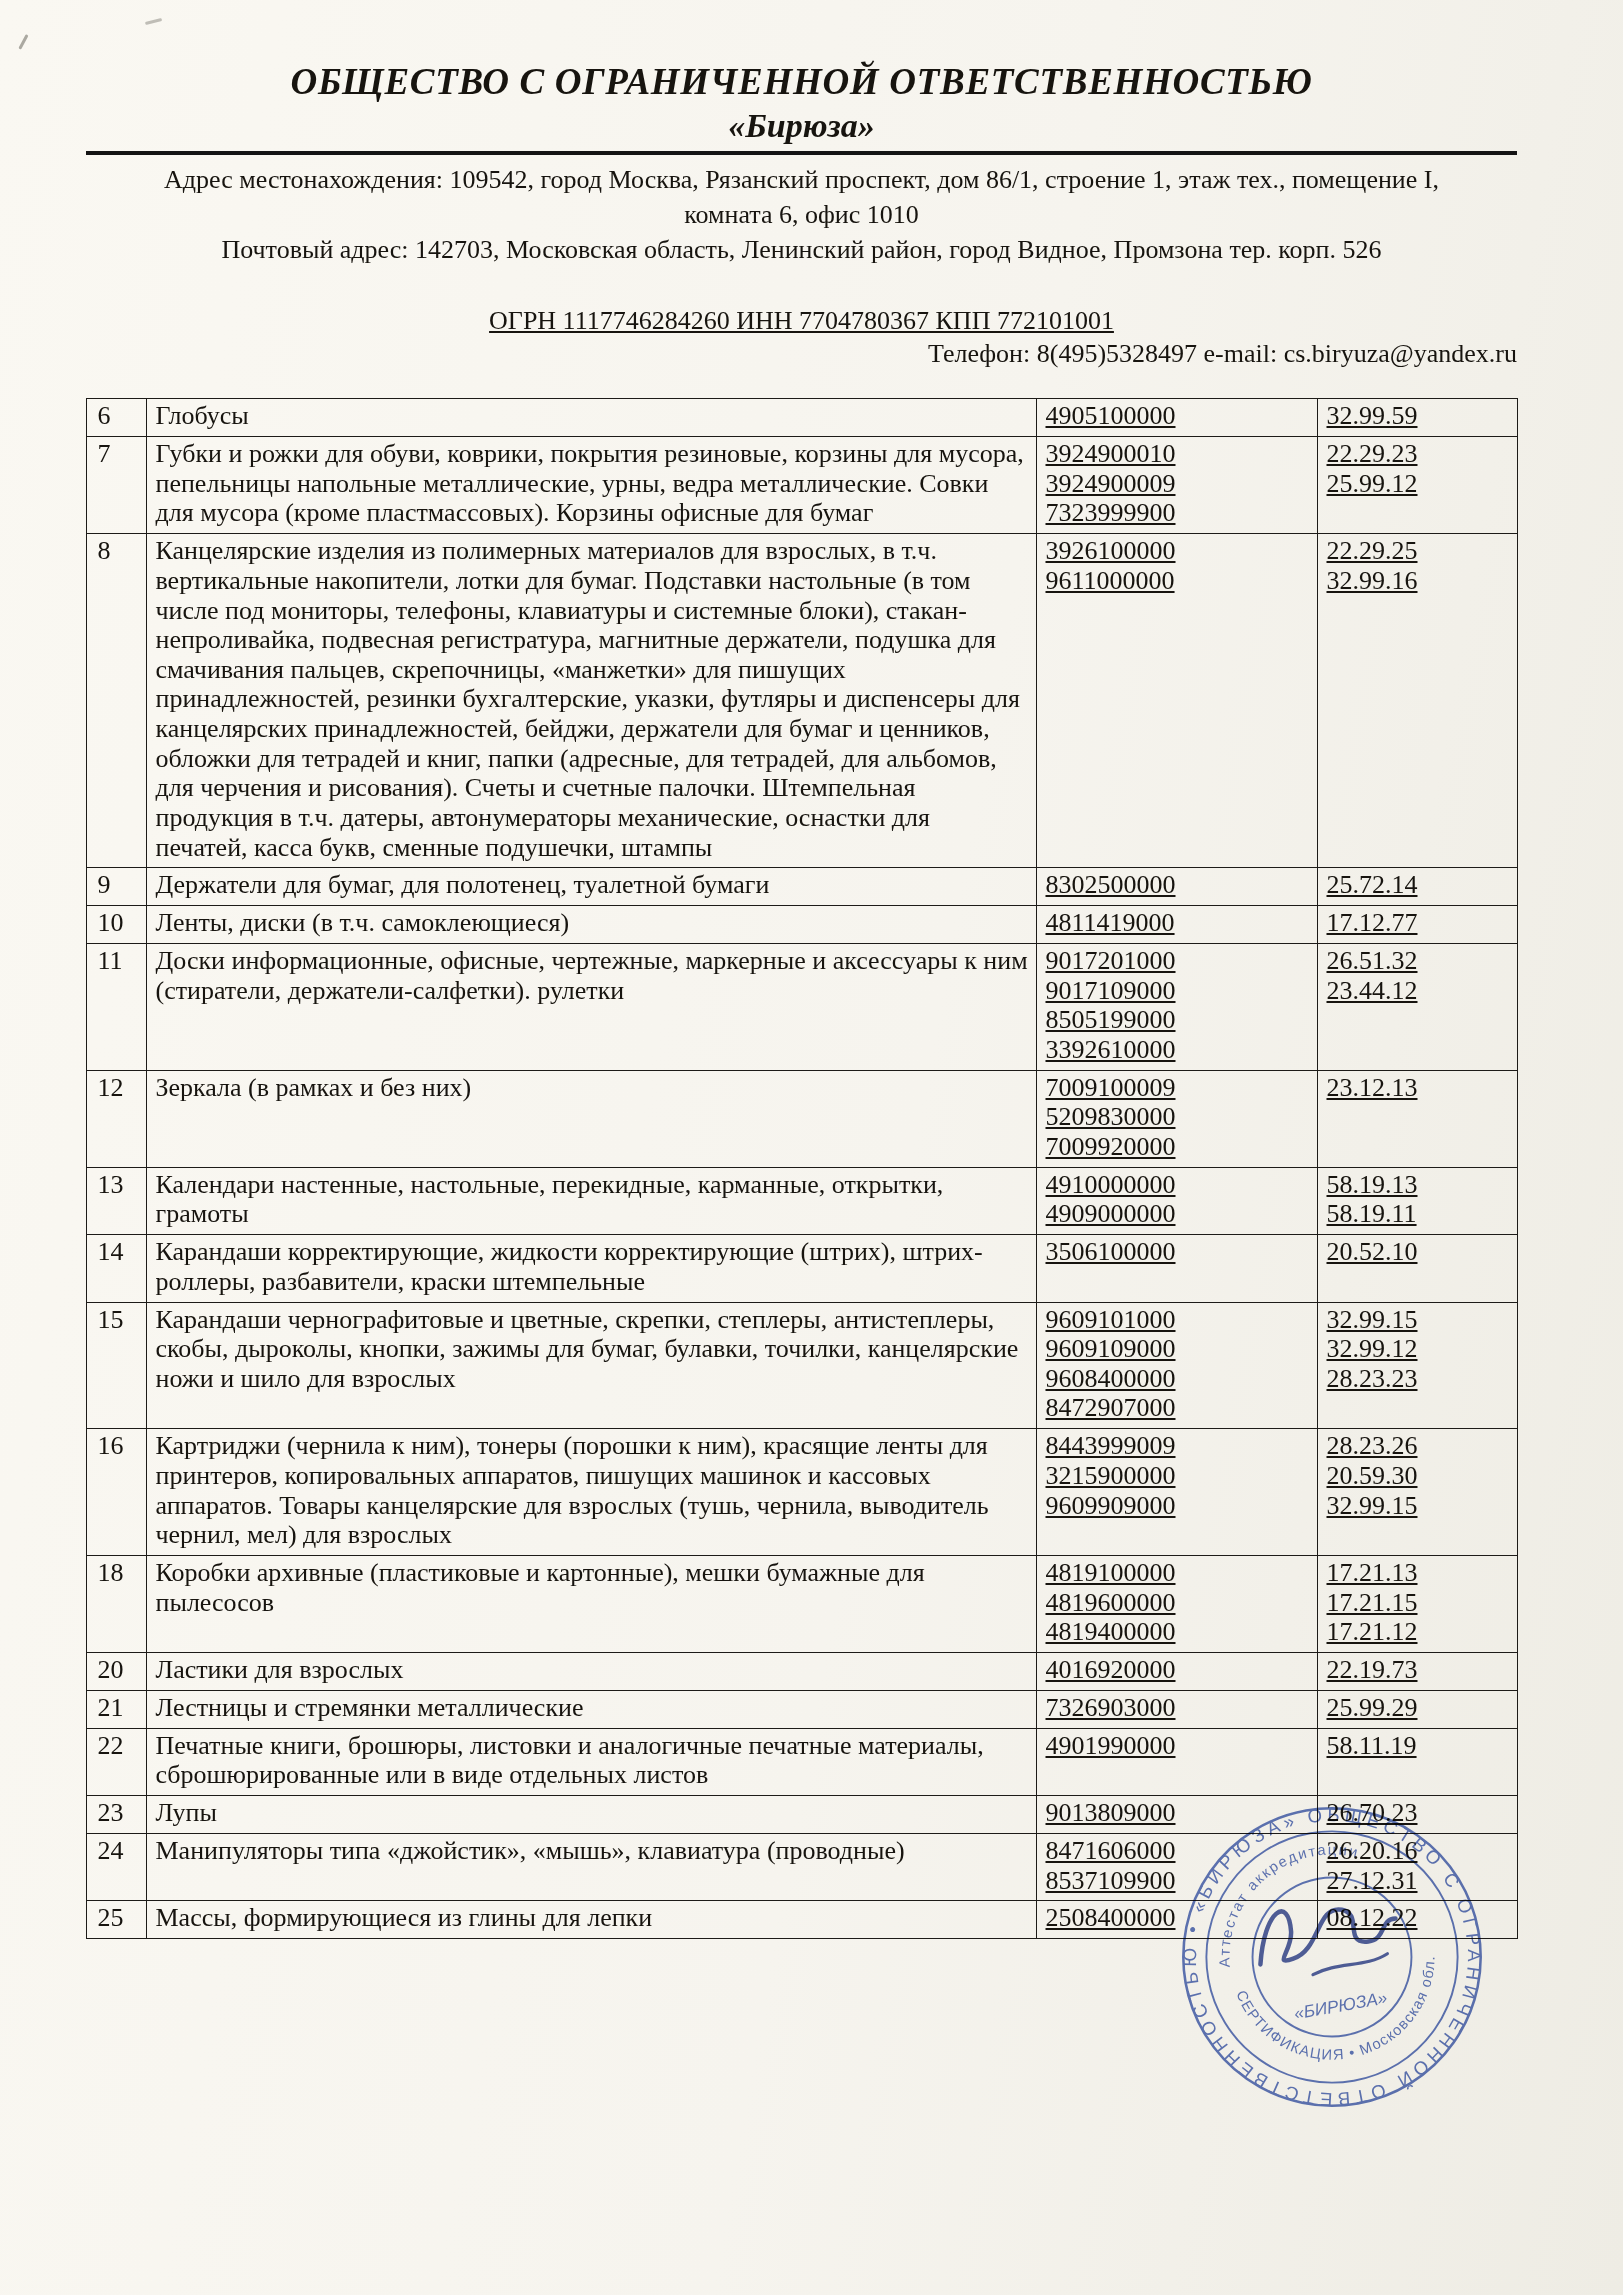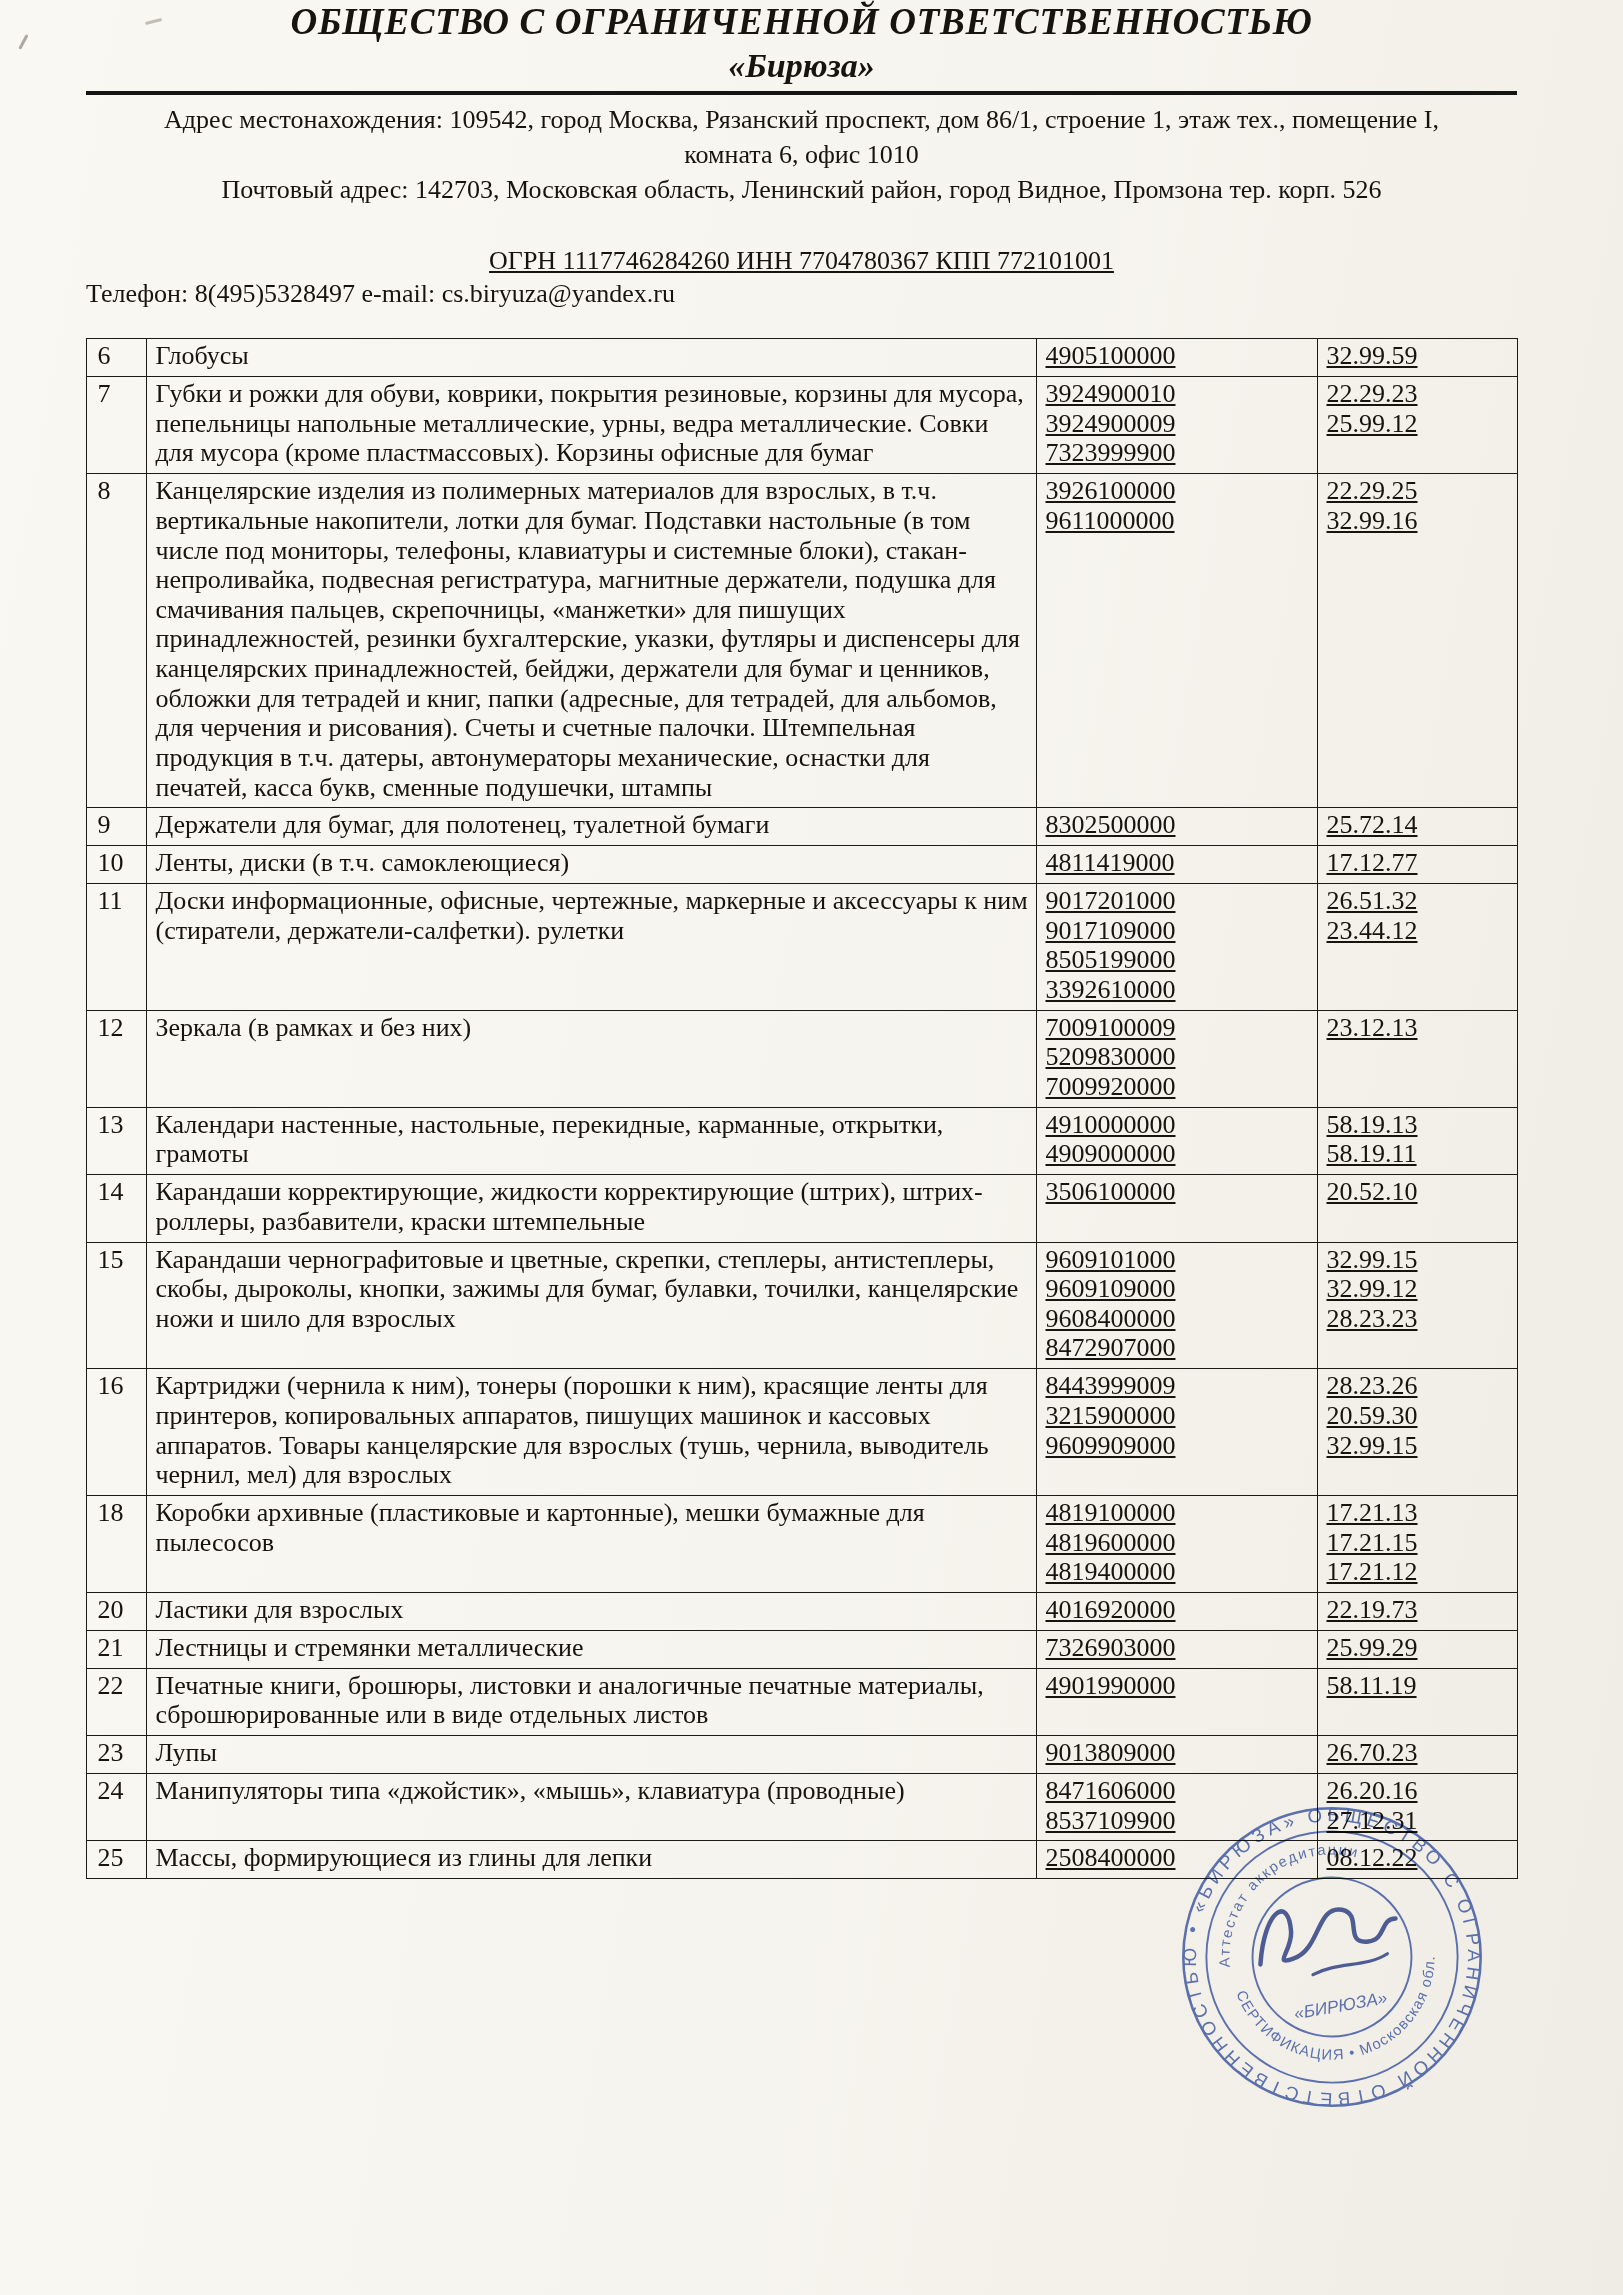--- a/index.html
+++ b/index.html
@@ -10,39 +10,39 @@
     margin:0 auto;
     background:linear-gradient(100deg,#faf8f2 0%, #f6f4ee 55%, #eeece4 100%);
     font-family:"Liberation Serif", serif;
     color:#17140f;
     overflow:hidden;
   }
   .mark { position:absolute; background:#6a675f; border-radius:1.3px; }
   .mark1 { left:22px; top:34px; width:3.3px; height:15.7px; transform:rotate(28deg); opacity:.55; }
   .mark2 { left:145px; top:19.6px; width:17px; height:2.6px; transform:rotate(-14deg); opacity:.4; }
 
-  .doc { width:1431px; margin-left:86px; }
+  .doc { width:1431px; margin-left:86px; padding-top:60px; }
 
   .org-type {
     text-align:center; font-size:37px; font-weight:bold; font-style:italic;
     letter-spacing:0.7px;
   }
   .org-name {
     text-align:center; font-size:34px; font-weight:bold; font-style:italic;
     margin-top:3.9px; padding-bottom:6.5px;
   }
   .head-rule { border-bottom:4.6px solid #141414; }
 
   .addr {
     text-align:center; font-size:26px; line-height:1.32; margin-top:7.9px;
     max-width:1315px; margin-left:auto; margin-right:auto;
   }
   .addr + .addr { margin-top:1.3px; }
   .reg { text-align:center; font-size:26px; margin-top:38px;text-decoration:underline; }
-  .contact { text-align:left; font-size:26px; margin-top:3.9px; }
+  .contact { text-align:right; font-size:26px; margin-top:3.9px; }
 
   table.products {
     margin-top:29px;
     border-collapse:collapse;
     width:1431px;
     table-layout:fixed;
   }
   .products td {
     border:1.6px solid #1d1b18;
     vertical-align:top;

